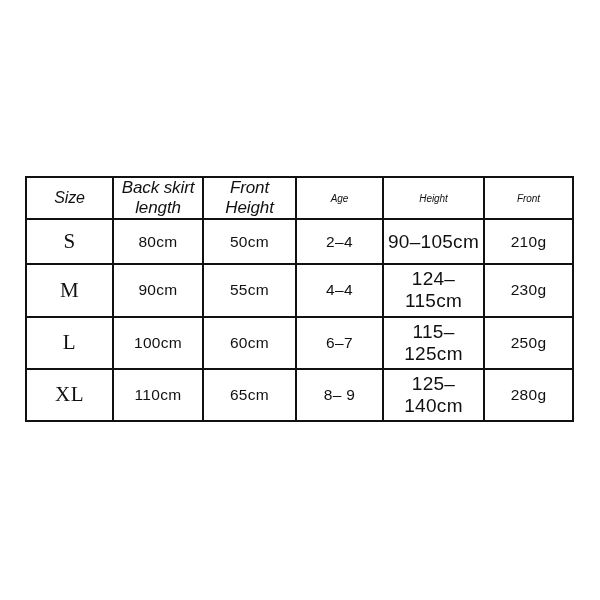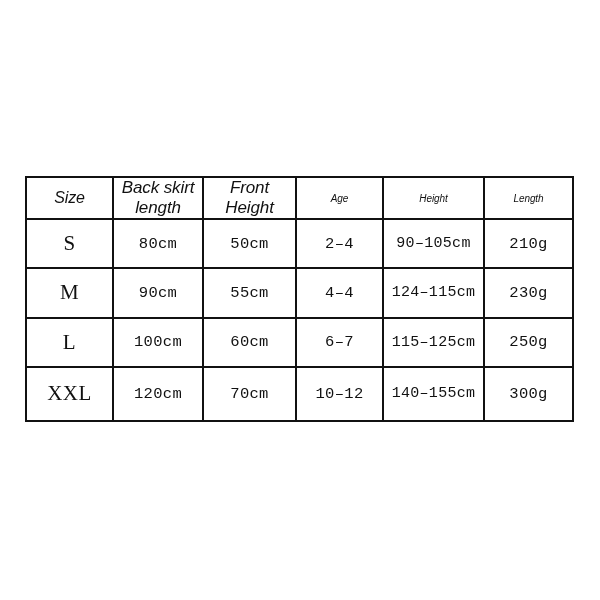--- a/index.html
+++ b/index.html
@@ -70,26 +70,26 @@
   tr.body-row { height: 40px; }
   tr.body-row.row-xl  { height: 43px; }
   tr.body-row.row-xxl { height: 44px; }
 
   td.cell-size {
     font-family: "Liberation Serif", serif;
     font-size: 21px;
     letter-spacing: 0.5px;
   }
   td.cell-val {
-    font-family: Liberation Mono, monospace;
+    font-family: Liberation Sans, sans-serif;
     font-size: 15.5px;
     letter-spacing: 0.3px;
   }
   td.cell-val.cell-height {
-    font-size: 15px;
+    font-size: 19px;
   }
 </style>
 </head>
 <body>
 
 <div id="size-chart-wrap">
   <table class="size-chart">
     <colgroup>
       <col class="c-size">
       <col class="c-backskirt">
@@ -98,21 +98,21 @@
       <col class="c-height">
       <col class="c-weight">
     </colgroup>
     <thead>
       <tr class="header-row">
         <th class="hdr-size">Size</th>
         <th class="hdr-small">Back skirt length</th>
         <th class="hdr-small">Front Height</th>
         <th>Age</th>
         <th>Height</th>
-        <th>Length</th>
+        <th>Front</th>
       </tr>
     </thead>
     <tbody>
 
       <tr class="body-row row-s">
         <td class="cell-size">S</td>
         <td class="cell-val">80cm</td>
         <td class="cell-val">50cm</td>
         <td class="cell-val">2–4</td>
         <td class="cell-val cell-height">90–105cm</td>
@@ -130,25 +130,25 @@
 
       <tr class="body-row row-l">
         <td class="cell-size">L</td>
         <td class="cell-val">100cm</td>
         <td class="cell-val">60cm</td>
         <td class="cell-val">6–7</td>
         <td class="cell-val cell-height">115–125cm</td>
         <td class="cell-val">250g</td>
       </tr>
 
+      <tr class="body-row row-xl">
+        <td class="cell-size">XL</td>
+        <td class="cell-val">110cm</td>
+        <td class="cell-val">65cm</td>
+        <td class="cell-val">8– 9</td>
+        <td class="cell-val cell-height">125–140cm</td>
+        <td class="cell-val">280g</td>
+      </tr>
 
-      <tr class="body-row row-xxl">
-        <td class="cell-size">XXL</td>
-        <td class="cell-val">120cm</td>
-        <td class="cell-val">70cm</td>
-        <td class="cell-val">10–12</td>
-        <td class="cell-val cell-height">140–155cm</td>
-        <td class="cell-val">300g</td>
-      </tr>
 
     </tbody>
   </table>
 </div>
 
 </body></html>

